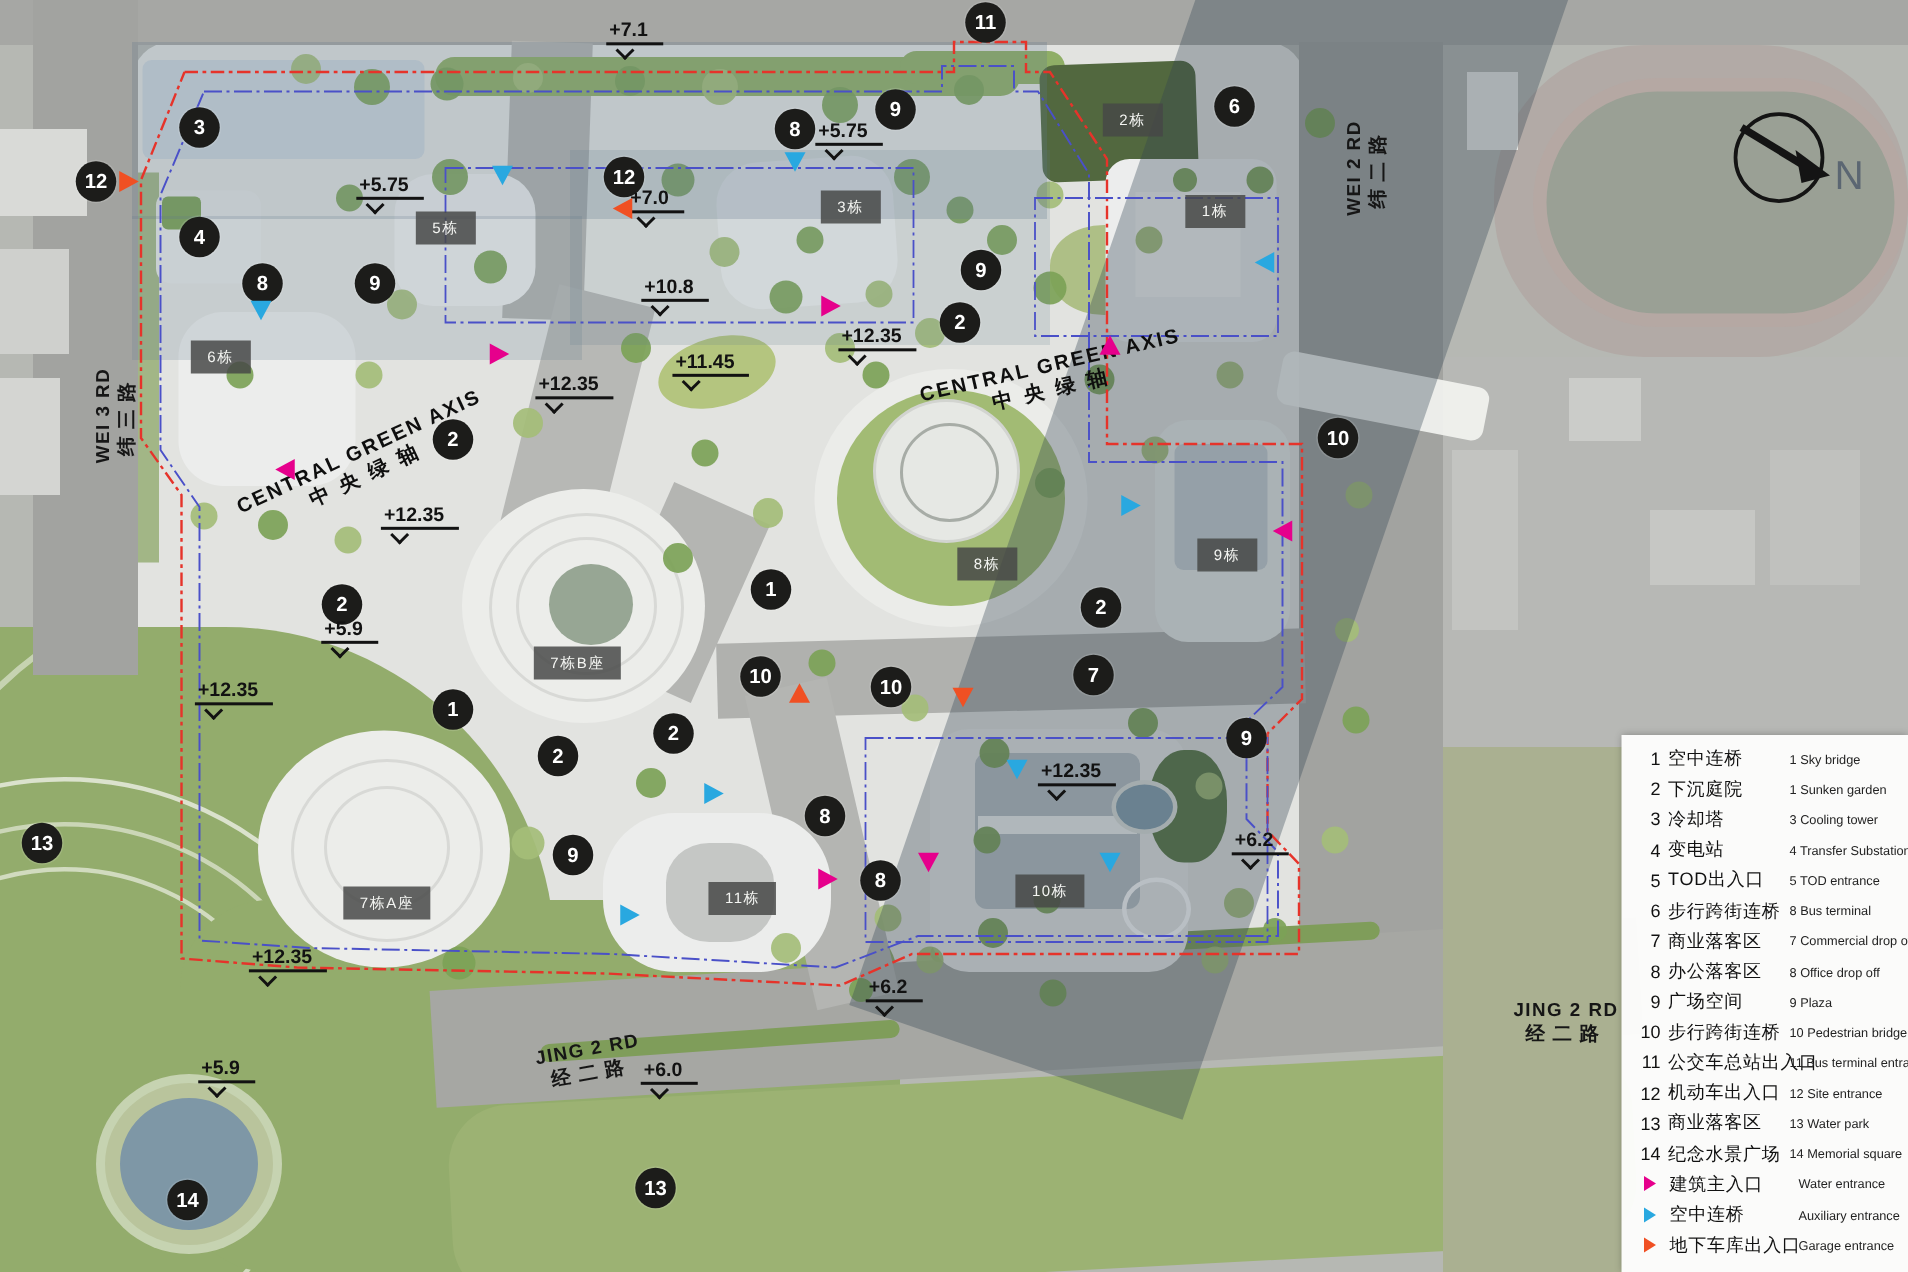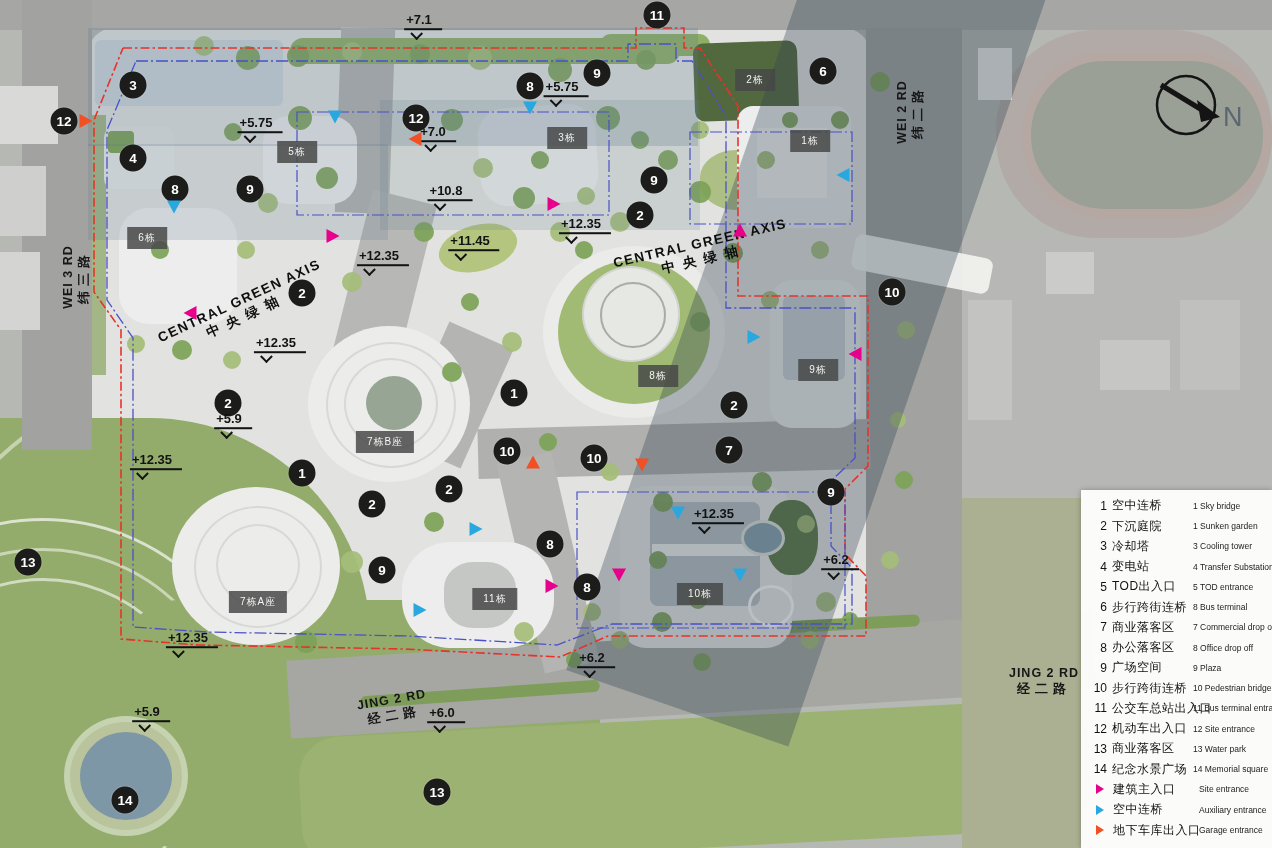--- a/index.html
+++ b/index.html
@@ -445,21 +445,21 @@
         <div class="en">13  Water park</div>
       </div>
       <div class="lrow">
         <div class="num">14</div>
         <div class="zh">纪念水景广场</div>
         <div class="en">14  Memorial square</div>
       </div>
       <div class="lrow">
         <div class="ltri" style="border-left-color: rgb(230, 0, 140);"></div>
         <div class="zh">建筑主入口</div>
-        <div class="en" style="left: 118px;">Site entrance</div>
+        <div class="en" style="left: 118px;">Water entrance</div>
       </div>
       <div class="lrow">
         <div class="ltri" style="border-left-color: rgb(41, 168, 224);"></div>
         <div class="zh">空中连桥</div>
         <div class="en" style="left: 118px;">Auxiliary entrance</div>
       </div>
       <div class="lrow">
         <div class="ltri" style="border-left-color: rgb(240, 80, 35);"></div>
         <div class="zh">地下车库出入口</div>
         <div class="en" style="left: 118px;">Garage entrance</div>

